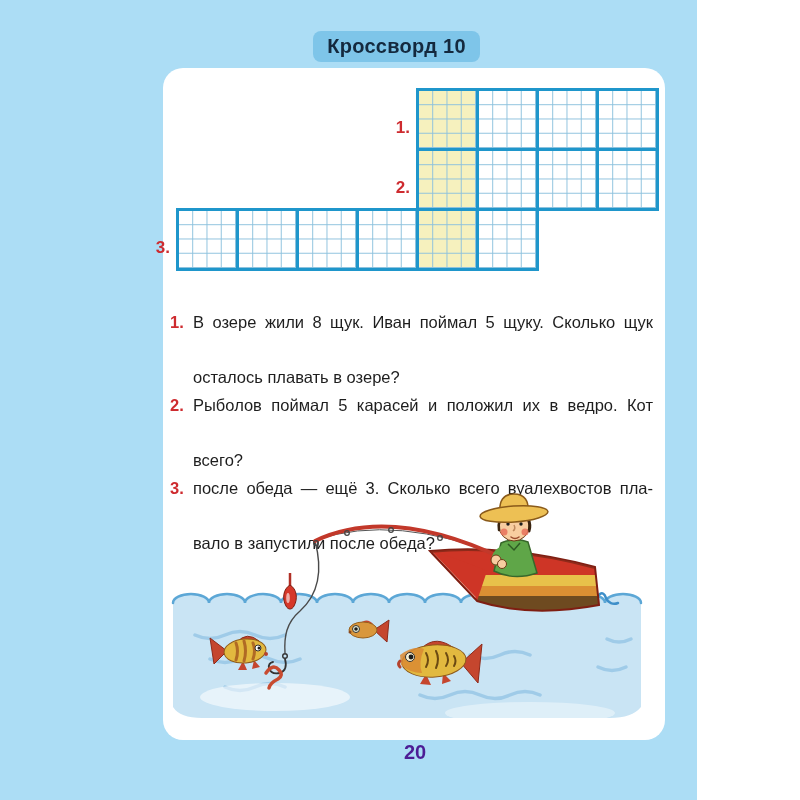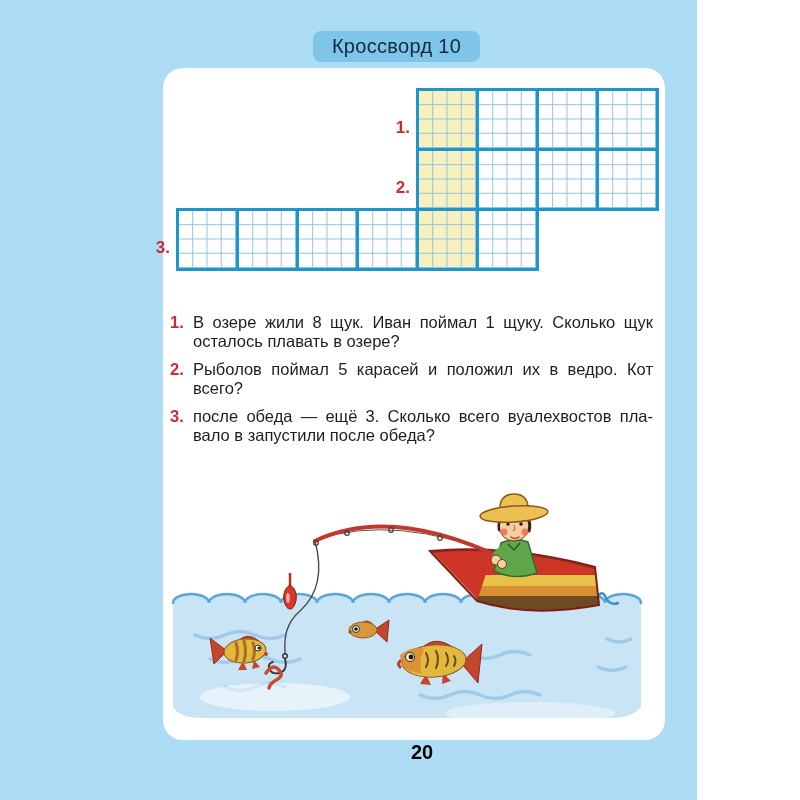--- a/index.html
+++ b/index.html
@@ -7,45 +7,45 @@
     width:800px;height:800px;position:relative;overflow:hidden;
     background:#ffffff;
     font-family:"Liberation Sans", sans-serif;
   }
   .scan{position:absolute;left:0;top:0;width:697px;height:800px;background:#ACDDF5;}
   .card{position:absolute;left:163px;top:68px;width:502px;height:672px;background:#ffffff;border-radius:20px;}
   .badge{
     position:absolute;left:313px;top:31px;width:167px;height:31px;
     background:#7EC5E9;border-radius:8px;
     display:flex;align-items:center;justify-content:center;
-    font-weight:normal;font-size:20px;color:#14293E;letter-spacing:.3px;
+    font-weight:bold;font-size:20px;color:#14293E;letter-spacing:.3px;
   }
   #crossword{position:absolute;left:0;top:0;width:697px;height:300px;}
   .xw-cell{
     position:absolute;width:63px;height:63px;box-sizing:border-box;
     border:3px solid #1F96CB;background-color:#ffffff;
     background-image:linear-gradient(to right,#8CC1DD 1px,transparent 1px),
                      linear-gradient(to bottom,#8CC1DD 1px,transparent 1px);
     background-size:14.25px 14.25px;background-position:-1px -1px;
   }
   .xw-cell.hl{background-color:#F6F1BE;}
   .xw-label{
     position:absolute;width:40px;text-align:right;
     font-weight:bold;font-size:17px;color:#CE2B2F;
   }
   #questions{position:absolute;left:170px;top:313px;width:483px;}
   .question{position:relative;padding-left:23px;margin-bottom:9px;
     font-size:16.5px;line-height:19px;color:#1e1e1e;}
   .qnum{position:absolute;left:0;top:0;font-weight:bold;color:#CE2B2F;}
   .qline{text-align:justify;text-align-last:justify;}
-  .qline.last{text-align-last:auto;}
+  .qline.last{text-align-last:auto;margin-top:36px;}
   .illu{position:absolute;left:170px;top:487px;}
   .pagenum{
-    position:absolute;left:171px;top:741px;width:502px;text-align:center;
-    font-weight:bold;font-size:20px;color:#000000;
+    position:absolute;left:164px;top:741px;width:502px;text-align:center;
+    font-weight:bold;font-size:20px;color:#4c1d95;
   }
 </style>
 </head>
 <body>
 
 <div class="scan">
 
   <div class="card"></div>
 
   <div class="badge">
@@ -68,21 +68,21 @@
       <div class="xw-cell" style="left: 236px; top: 208px;"></div>
       <div class="xw-cell" style="left: 296px; top: 208px;"></div>
       <div class="xw-cell" style="left: 356px; top: 208px;"></div>
       <div class="xw-cell hl" style="left: 416px; top: 208px;"></div>
       <div class="xw-cell" style="left: 476px; top: 208px;"></div>
     </div>
 
   <div id="questions">
       <div class="question">
         <span class="qnum">1.</span>
-        <div class="qline">В озере жили 8 щук. Иван поймал 1 щуку. Сколько щук</div>
+        <div class="qline">В озере жили 8 щук. Иван поймал 5 щуку. Сколько щук</div>
         <div class="qline last">осталось плавать в озере?</div>
       </div>
       <div class="question">
         <span class="qnum">2.</span>
         <div class="qline">Рыболов поймал 5 карасей и положил их в ведро. Кот</div>
         <div class="qline last">всего?</div>
       </div>
       <div class="question">
         <span class="qnum">3.</span>
         <div class="qline">после обеда — ещё 3. Сколько всего вуалехвостов пла-</div>

